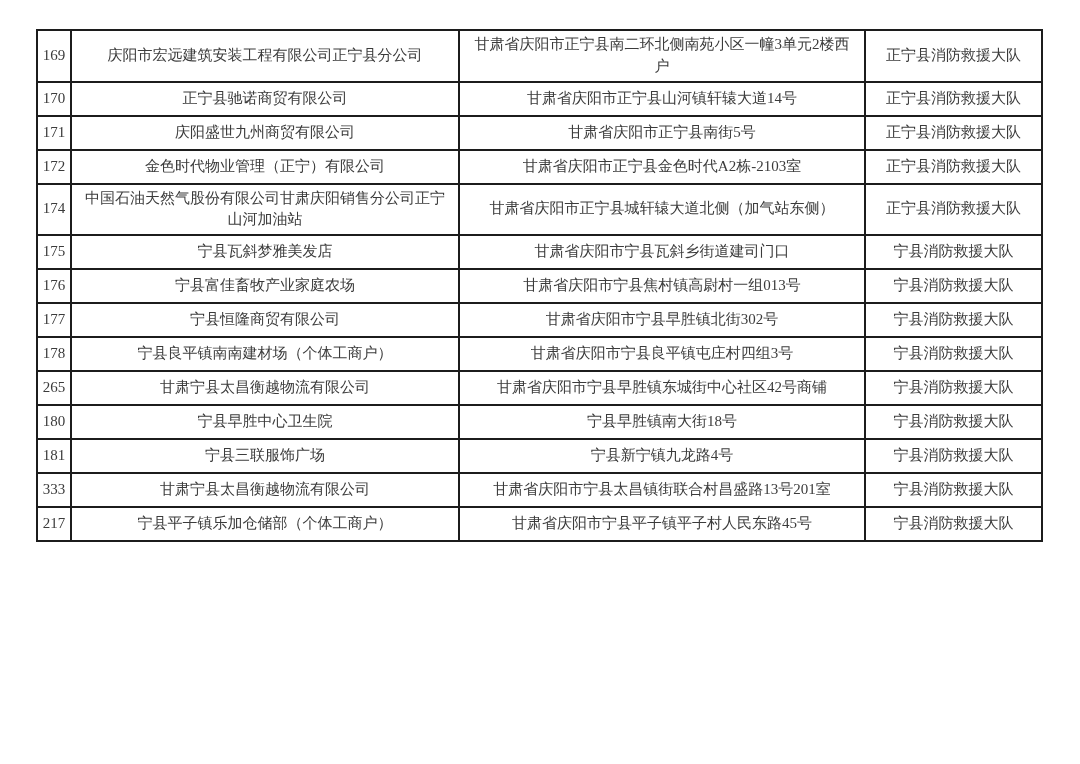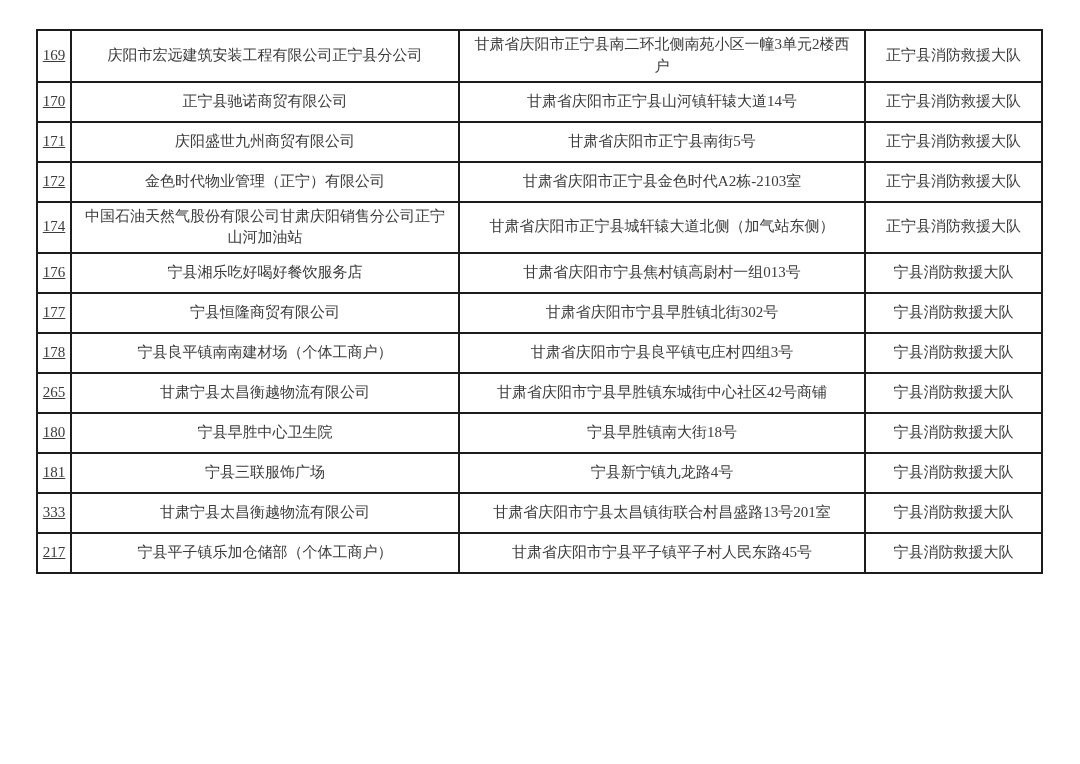--- a/index.html
+++ b/index.html
@@ -27,27 +27,27 @@
     border: 2px solid #1c1c1c;
     font-size: 15px;
     line-height: 1.45;
     text-align: center;
     vertical-align: middle;
     padding: 3px 8px;
     word-break: break-all;
     color: #3b3b3b;
   }
   .doc-table tr {
-    height: 40px;
+    height: 34px;
   }
   col.c-no { width: 34px; }
   col.c-name { width: 388px; }
   col.c-addr { width: 406px; }
   col.c-brigade { width: 177px; }
-  td.no-cell { padding: 3px 2px; letter-spacing: 0px; text-decoration: underline; }
+  td.no-cell { padding: 3px 2px; letter-spacing: 0px; }
 </style>
 </head>
 <body>
 
 <table class="doc-table">
   <colgroup>
     <col class="c-no">
     <col class="c-name">
     <col class="c-addr">
     <col class="c-brigade">
@@ -77,22 +77,28 @@
     <td>甘肃省庆阳市正宁县金色时代A2栋-2103室</td>
     <td>正宁县消防救援大队</td>
   </tr>
       <tr>
     <td class="no-cell">174</td>
     <td>中国石油天然气股份有限公司甘肃庆阳销售分公司正宁山河加油站</td>
     <td>甘肃省庆阳市正宁县城轩辕大道北侧（加气站东侧）</td>
     <td>正宁县消防救援大队</td>
   </tr>
       <tr>
+    <td class="no-cell">175</td>
+    <td>宁县瓦斜梦雅美发店</td>
+    <td>甘肃省庆阳市宁县瓦斜乡街道建司门口</td>
+    <td>宁县消防救援大队</td>
+  </tr>
+      <tr>
     <td class="no-cell">176</td>
-    <td>宁县湘乐吃好喝好餐饮服务店</td>
+    <td>宁县富佳畜牧产业家庭农场</td>
     <td>甘肃省庆阳市宁县焦村镇高尉村一组013号</td>
     <td>宁县消防救援大队</td>
   </tr>
       <tr>
     <td class="no-cell">177</td>
     <td>宁县恒隆商贸有限公司</td>
     <td>甘肃省庆阳市宁县早胜镇北街302号</td>
     <td>宁县消防救援大队</td>
   </tr>
       <tr>

